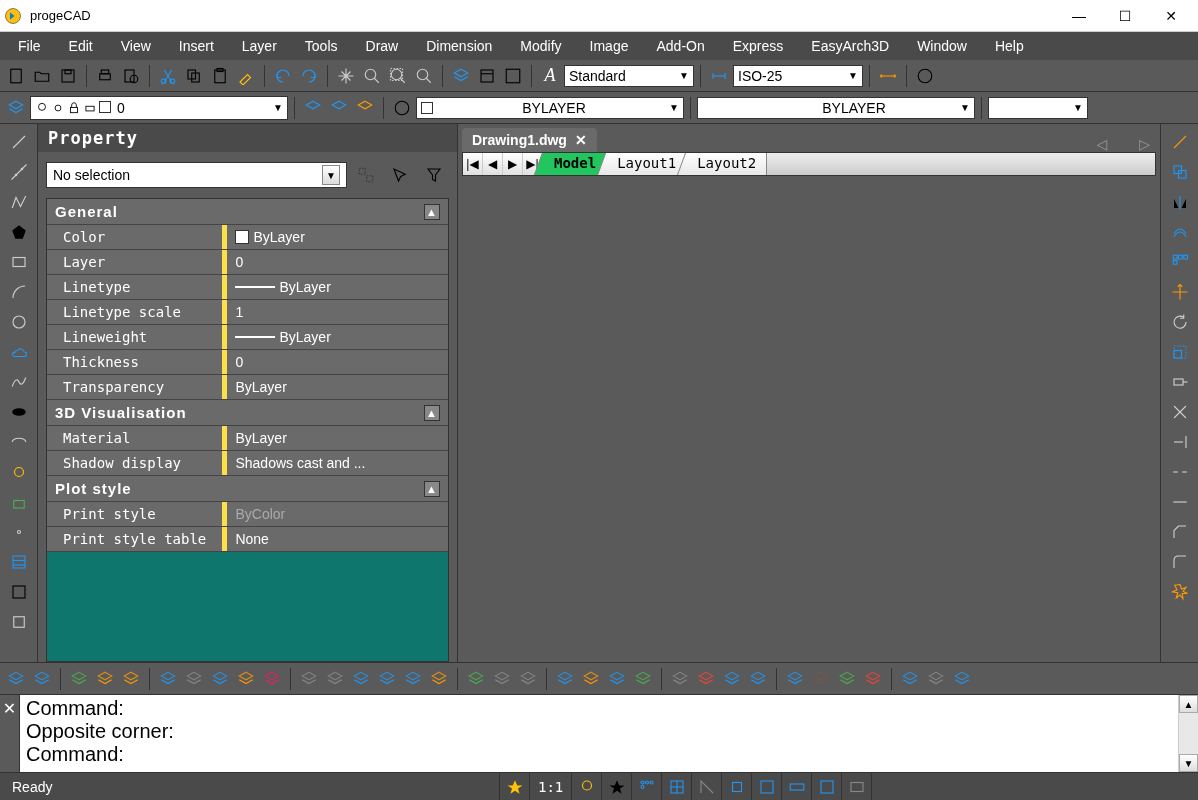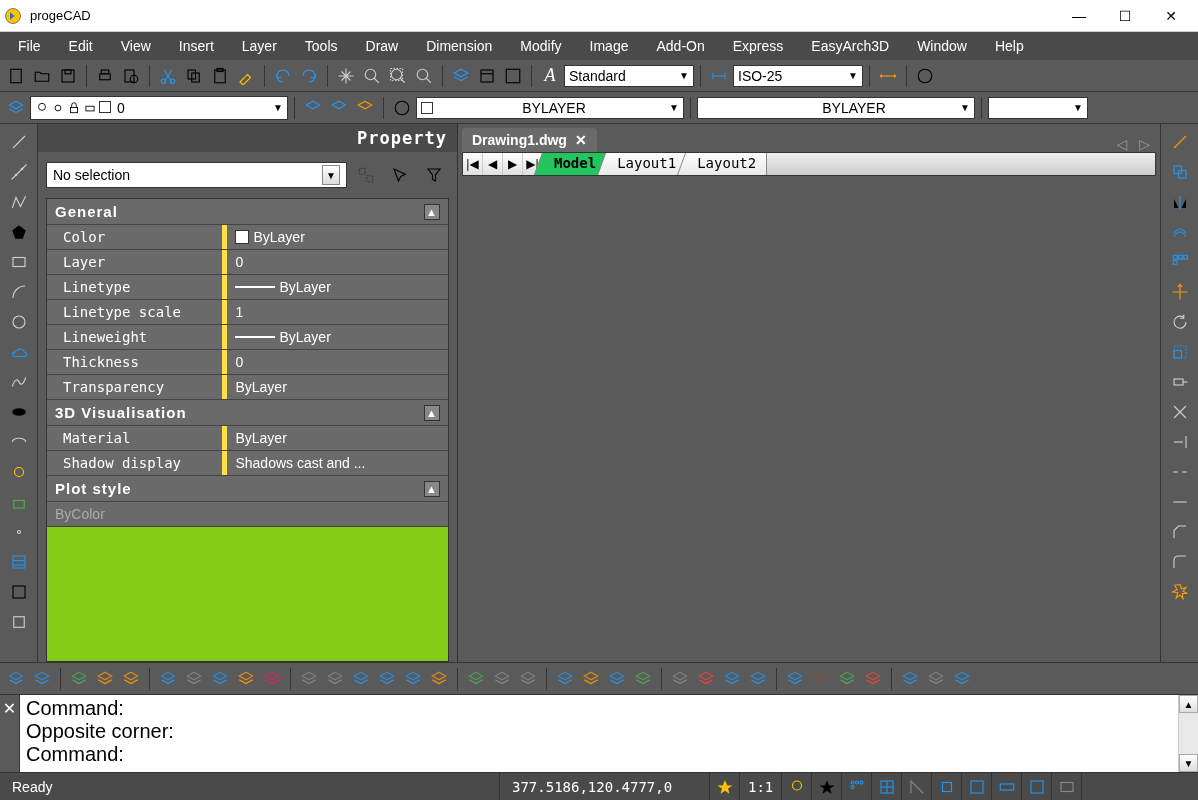--- a/index.html
+++ b/index.html
@@ -28,38 +28,38 @@
 .layercombo .arrow { margin-left: auto; font-size: 10px; }
 
 
 .mainrow { flex: 1; display: flex; min-height: 0; }
 .lefttools { width: 38px; background: #5a5a5a; display: flex; flex-direction: column; align-items: center; gap: 2px; padding: 4px 0; border-right:1px solid #333;}
 .lefttools .tbtn, .righttools .tbtn { width: 28px; height: 28px; }
 .righttools { width: 38px; background: #5a5a5a; display: flex; flex-direction: column; align-items: center; gap: 2px; padding: 4px 0; border-left:1px solid #333;}
 
 
 .proppanel { width: 420px; background: #5a5a5a; display: flex; flex-direction: column; border-right: 1px solid #333; }
-.proptitle { height: 28px; background: #4a4a4a; color: #fff; font-family: monospace; font-weight: bold; font-size: 17px; padding: 4px 10px; letter-spacing:1px;text-align:right;}
+.proptitle { height: 28px; background: #4a4a4a; color: #fff; font-family: monospace; font-weight: bold; font-size: 17px; padding: 4px 10px; letter-spacing:1px;}
 .propselrow { padding: 8px; display: flex; gap: 4px; align-items: center; }
 .propsel { flex: 1; height: 26px; background: #fff; border: 1px solid #333; display: flex; align-items: center; padding: 0 6px; font-size: 14px; }
 .propsel .arrow { margin-left: auto; background: linear-gradient(#fff,#ddd); border:1px solid #888; width:18px; height:20px; display:flex; align-items:center; justify-content:center; font-size:10px;}
 .propicon { width: 30px; height: 30px; display:flex; align-items:center; justify-content:center; cursor:pointer;}
-.propgrid { margin: 0 8px; background: #84cc16; border: 1px solid #333; flex: 1; overflow-y: auto; }
+.propgrid { margin: 0 8px; background: #0f766e; border: 1px solid #333; flex: 1; overflow-y: auto; }
 .propcat { background: #6a6a6a; color: #fff; font-family: monospace; font-weight: bold; font-size: 15px; padding: 4px 8px; border-bottom: 1px solid #444; display:flex; align-items:center; letter-spacing:1px;}
 .propcat .chev { margin-left: auto; width:16px; height:16px; display:flex; align-items:center; justify-content:center; font-size:11px; background:#888; border:1px solid #333;}
 .proprow { display: flex; border-bottom: 1px solid #444; }
 .proprow .plabel { width: 45%; background: #6a6a6a; color: #fff; font-family: monospace; font-size: 14px; padding: 4px 8px 4px 16px; border-right: 5px solid #fde047; }
 .proprow .pval { flex: 1; background: #6a6a6a; color: #fff; font-family: monospace; font-size: 14px; padding: 4px 8px; display:flex; align-items:center; gap:4px;}
 .pval.dim { color: #aaa; }
 .colorswatch { width:14px; height:14px; background:#fff; border:1px solid #333;}
 .ltsample { width:40px; height:2px; background:#fff;}
 
 
 .canvasarea { flex: 1; display: flex; flex-direction: column; background: #5a5a5a; min-width: 0; }
-.tabrow { height: 28px; display: flex; align-items: flex-end; padding: 4px 4px 0 4px; }
+.tabrow { height: 28px; display: flex; align-items: flex-end; padding: 4px 4px 0 4px; gap: 20px; }
 .filetab { background: #6a6a6a; color: #fff; font-family: monospace; font-weight:bold; font-size: 14px; padding: 4px 10px; border-radius: 4px 4px 0 0; display: flex; align-items: center; gap: 8px; }
 .filetab .x { cursor: pointer; font-size:14px;}
 .tabrow .spacer { flex: 1; }
 .tabrow .navbtn { color: #999; padding: 0 6px; cursor: pointer; font-size:14px;}
 .canvas { flex: 1; background: #0d1b2a; margin: 0 4px; position: relative; overflow: hidden; }
 .canvas .grid { position: absolute; inset: 0; background-image: linear-gradient(#1a2838 1px, transparent 1px), linear-gradient(90deg, #1a2838 1px, transparent 1px); background-size: 120px 120px; }
 .canvas .viewlabel { position: absolute; top: 10px; left: 10px; color: #ccc; font-size: 16px; }
 .canvas .crosshair { position: absolute; top: 42%; left: 35%; }
 .canvas .crosshair .hv { position:absolute; background:#ccc; }
 .canvas .crosshair .h { width:140px; height:1px; top:0; left:-70px;}
@@ -532,22 +532,29 @@
           <div class="plabel">Shadow display</div>
           <div class="pval ">
             <span>Shadows cast and ...</span>
           </div>
         </div>
         <div class="propcat">
           <span>Plot style</span>
           <span class="chev">▲</span>
         </div>
         <div class="proprow">
+          <div class="plabel">Print style</div>
           <div class="pval dim">
             <span>ByColor</span>
+          </div>
+        </div>
+        <div class="proprow">
+          <div class="plabel">Print style table</div>
+          <div class="pval ">
+            <span>None</span>
           </div>
         </div>
       </div>
   </div>
 
   <div class="canvasarea">
     <div class="tabrow">
       <div class="filetab">
         <span>Drawing1.dwg</span>
         <span class="x">✕</span>
@@ -894,21 +901,20 @@
     </div>
   <div class="cmdscroll">
     <div class="sbtn">▲</div>
       <div style="flex:1"></div>
       <div class="sbtn">▼</div>
   </div>
 </div>
 
 <div class="statusbar">
   <div class="cell ready">Ready</div>
-  <div class="cell coords">377.5186,120.4777,0</div>
   <div class="sicon">
       <svg class="ico" viewBox="0 0 24 24" style="color:#ffc107">
         <polygon points="12,3 15,10 22,10 16,14 18,21 12,17 6,21 8,14 2,10 9,10" fill="#ffc107"></polygon>
       </svg>
     </div>
   <div class="ratio">1:1</div>
   <div class="sicon">
       <svg class="ico" viewBox="0 0 24 24" style="color:#ffc107">
         <circle cx="12" cy="10" r="6" fill="#ffc107"></circle>
       </svg>

